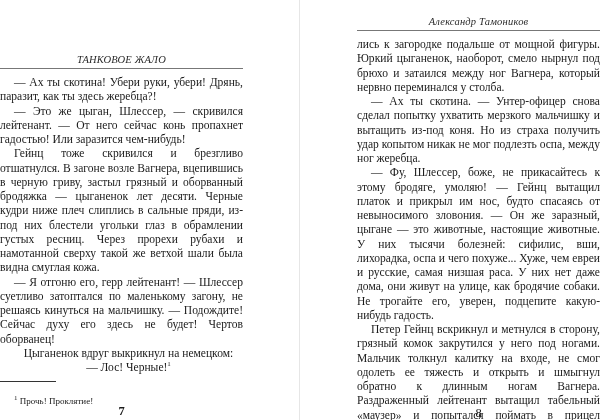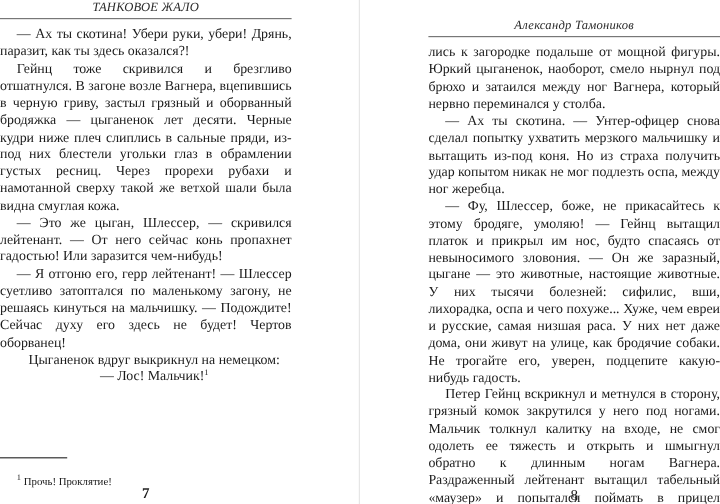--- a/index.html
+++ b/index.html
@@ -14,21 +14,21 @@
   .page-right { left: 357px; width: 243px; }
   .gutter {
     position: absolute; left: 299px; top: 0; width: 1px; height: 420px;
     background: #e6e6e6;
   }
   .running-head {
     height: 14px; text-align: center;
     font-style: italic; font-size: 10.5px; line-height: 12px;
     color: #2a2a2a; letter-spacing: 0.2px;
   }
-  .page-left .running-head { padding-top: 1px; }
+  .page-left .running-head { padding-top: 18px; margin-top: 36px; }
   .page-right .running-head { padding-top: 16px; }
   .head-rule {
     height: 0; border-top: 1.3px solid #777; margin-top: 0px;
   }
   .body-text {
     margin-top: 6px;
     font-size: 11.55px; line-height: 14.25px;
     text-align: justify; hyphens: none;
   }
   .body-text p { margin: 0; }
@@ -50,26 +50,26 @@
   }
   .page-right .folio { font-weight: normal; top: 406px; }
 </style>
 </head>
 <body>
 
 <div class="page page-left">
   <div class="running-head">ТАНКОВОЕ ЖАЛО</div>
   <div class="head-rule"></div>
   <div class="body-text">
-    <p class="indent">— Ах ты скотина! Убери руки, убери! Дрянь, паразит, как ты здесь оказался?!</p>
+    <p class="indent">— Ах ты скотина! Убери руки, убери! Дрянь, паразит, как ты здесь жеребца?!</p>
+    <p class="indent">— Это же цыган, Шлессер, — скривился лейтенант. — От него сейчас конь пропахнет гадостью! Или заразится чем-нибудь!</p>
     <p class="indent">Гейнц тоже скривился и брезгливо отшатнулся. В загоне возле Вагнера, вцепившись в черную гриву, застыл грязный и оборванный бродяжка — цыганенок лет десяти. Черные кудри ниже плеч слиплись в сальные пряди, из-под них блестели угольки глаз в обрамлении густых ресниц. Через прорехи рубахи и намотанной сверху такой же ветхой шали была видна смуглая кожа.</p>
-    <p class="indent">— Это же цыган, Шлессер, — скривился лейтенант. — От него сейчас конь пропахнет гадостью! Или заразится чем-нибудь!</p>
     <p class="indent">— Я отгоню его, герр лейтенант! — Шлессер суетливо затоптался по маленькому загону, не решаясь кинуться на мальчишку. — Подождите! Сейчас духу его здесь не будет! Чертов оборванец!</p>
     <p class="hang">Цыганенок вдруг выкрикнул на немецком:</p>
-    <p class="hang"><span>— Лос! Мальчик!</span><sup>1</sup></p>
+    <p class="hang"><span>— Лос! Черные!</span><sup>1</sup></p>
   </div>
   <div class="footnote-rule"></div>
   <div class="footnote"><sup>1</sup> <span>Прочь! Проклятие!</span></div>
   <div class="folio">7</div>
 </div>
 
 <div class="gutter"></div>
 
 <div class="page page-right">
   <div class="running-head">Александр Тамоников</div>

